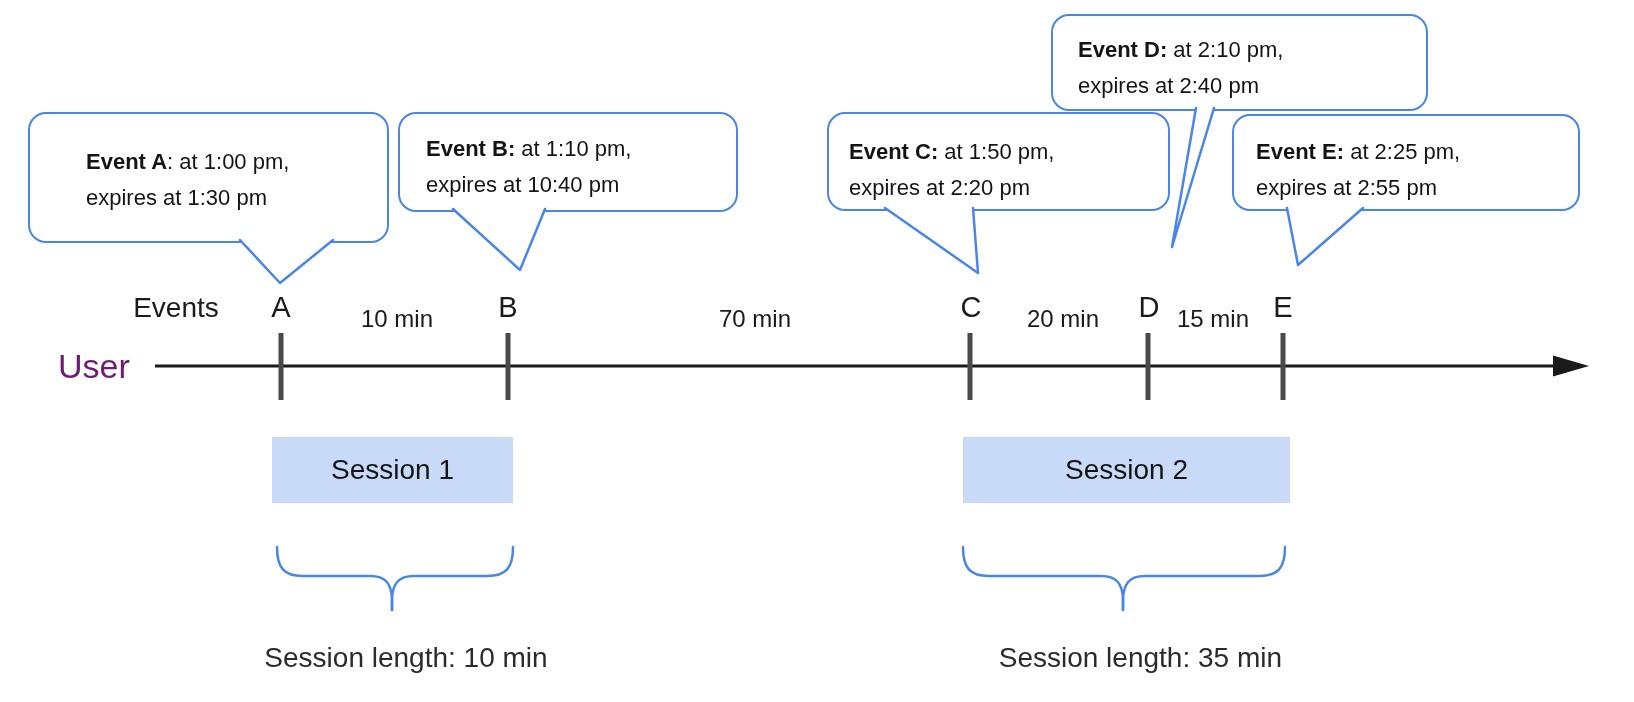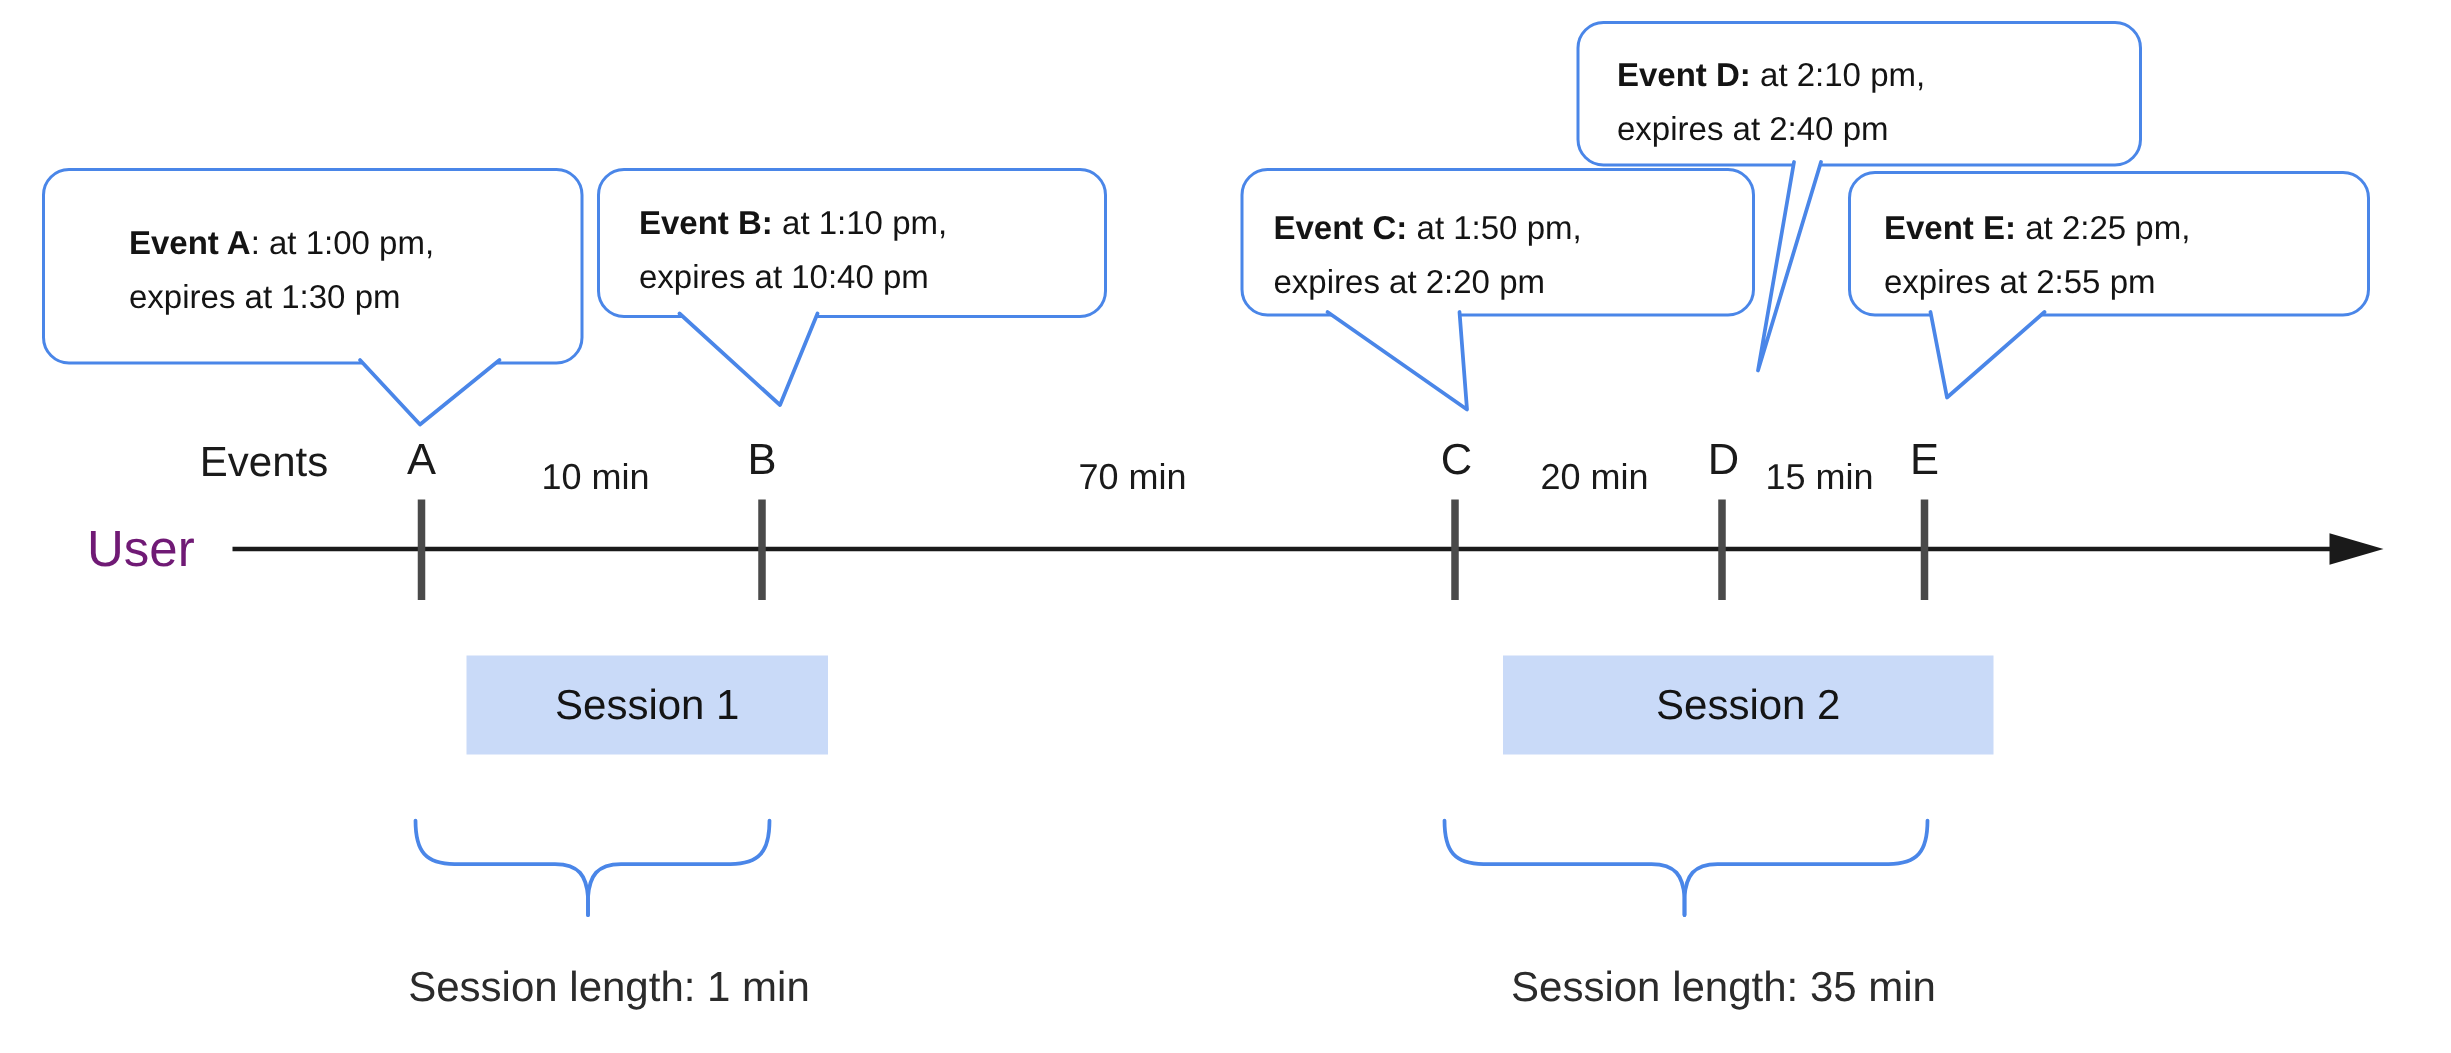--- a/index.html
+++ b/index.html
@@ -76,21 +76,20 @@
   }
   .session-box {
     position:absolute;
     background:#c9daf8;
     height:66px;
     line-height:66px;
     text-align:center;
     font-size:28px;
     color:#141414;
     z-index:2;
-    margin-left:39px;
   }
   .session-length {
     position:absolute;
     width:320px;
     text-align:center;
     font-size:28px;
     color:#2b2b2b;
     z-index:2;
   }
 </style>
@@ -171,16 +170,16 @@
   <div class="tl-label" style="left:1253px; top:291px; width:60px;">E</div>
 
   <div class="gap-label" style="left:342px; top:305px; width:110px;">10 min</div>
   <div class="gap-label" style="left:700px; top:305px; width:110px;">70 min</div>
   <div class="gap-label" style="left:1008px; top:305px; width:110px;">20 min</div>
   <div class="gap-label" style="left:1158px; top:305px; width:110px;">15 min</div>
 
   <div class="session-box" style="left:272px; top:437px; width:241px;">Session 1</div>
   <div class="session-box" style="left:963px; top:437px; width:327px;">Session 2</div>
 
-  <div class="session-length" style="left:246px; top:642px;">Session length: 1 min</div>
-  <div class="session-length" style="left:989px; top:642px;">Session length: 35 min</div>
+  <div class="session-length" style="left:246px; top:642px;">Session length: 10 min</div>
+  <div class="session-length" style="left:962px; top:642px;text-align:right;">Session length: 35 min</div>
 
 </div>
 
 </body></html>

